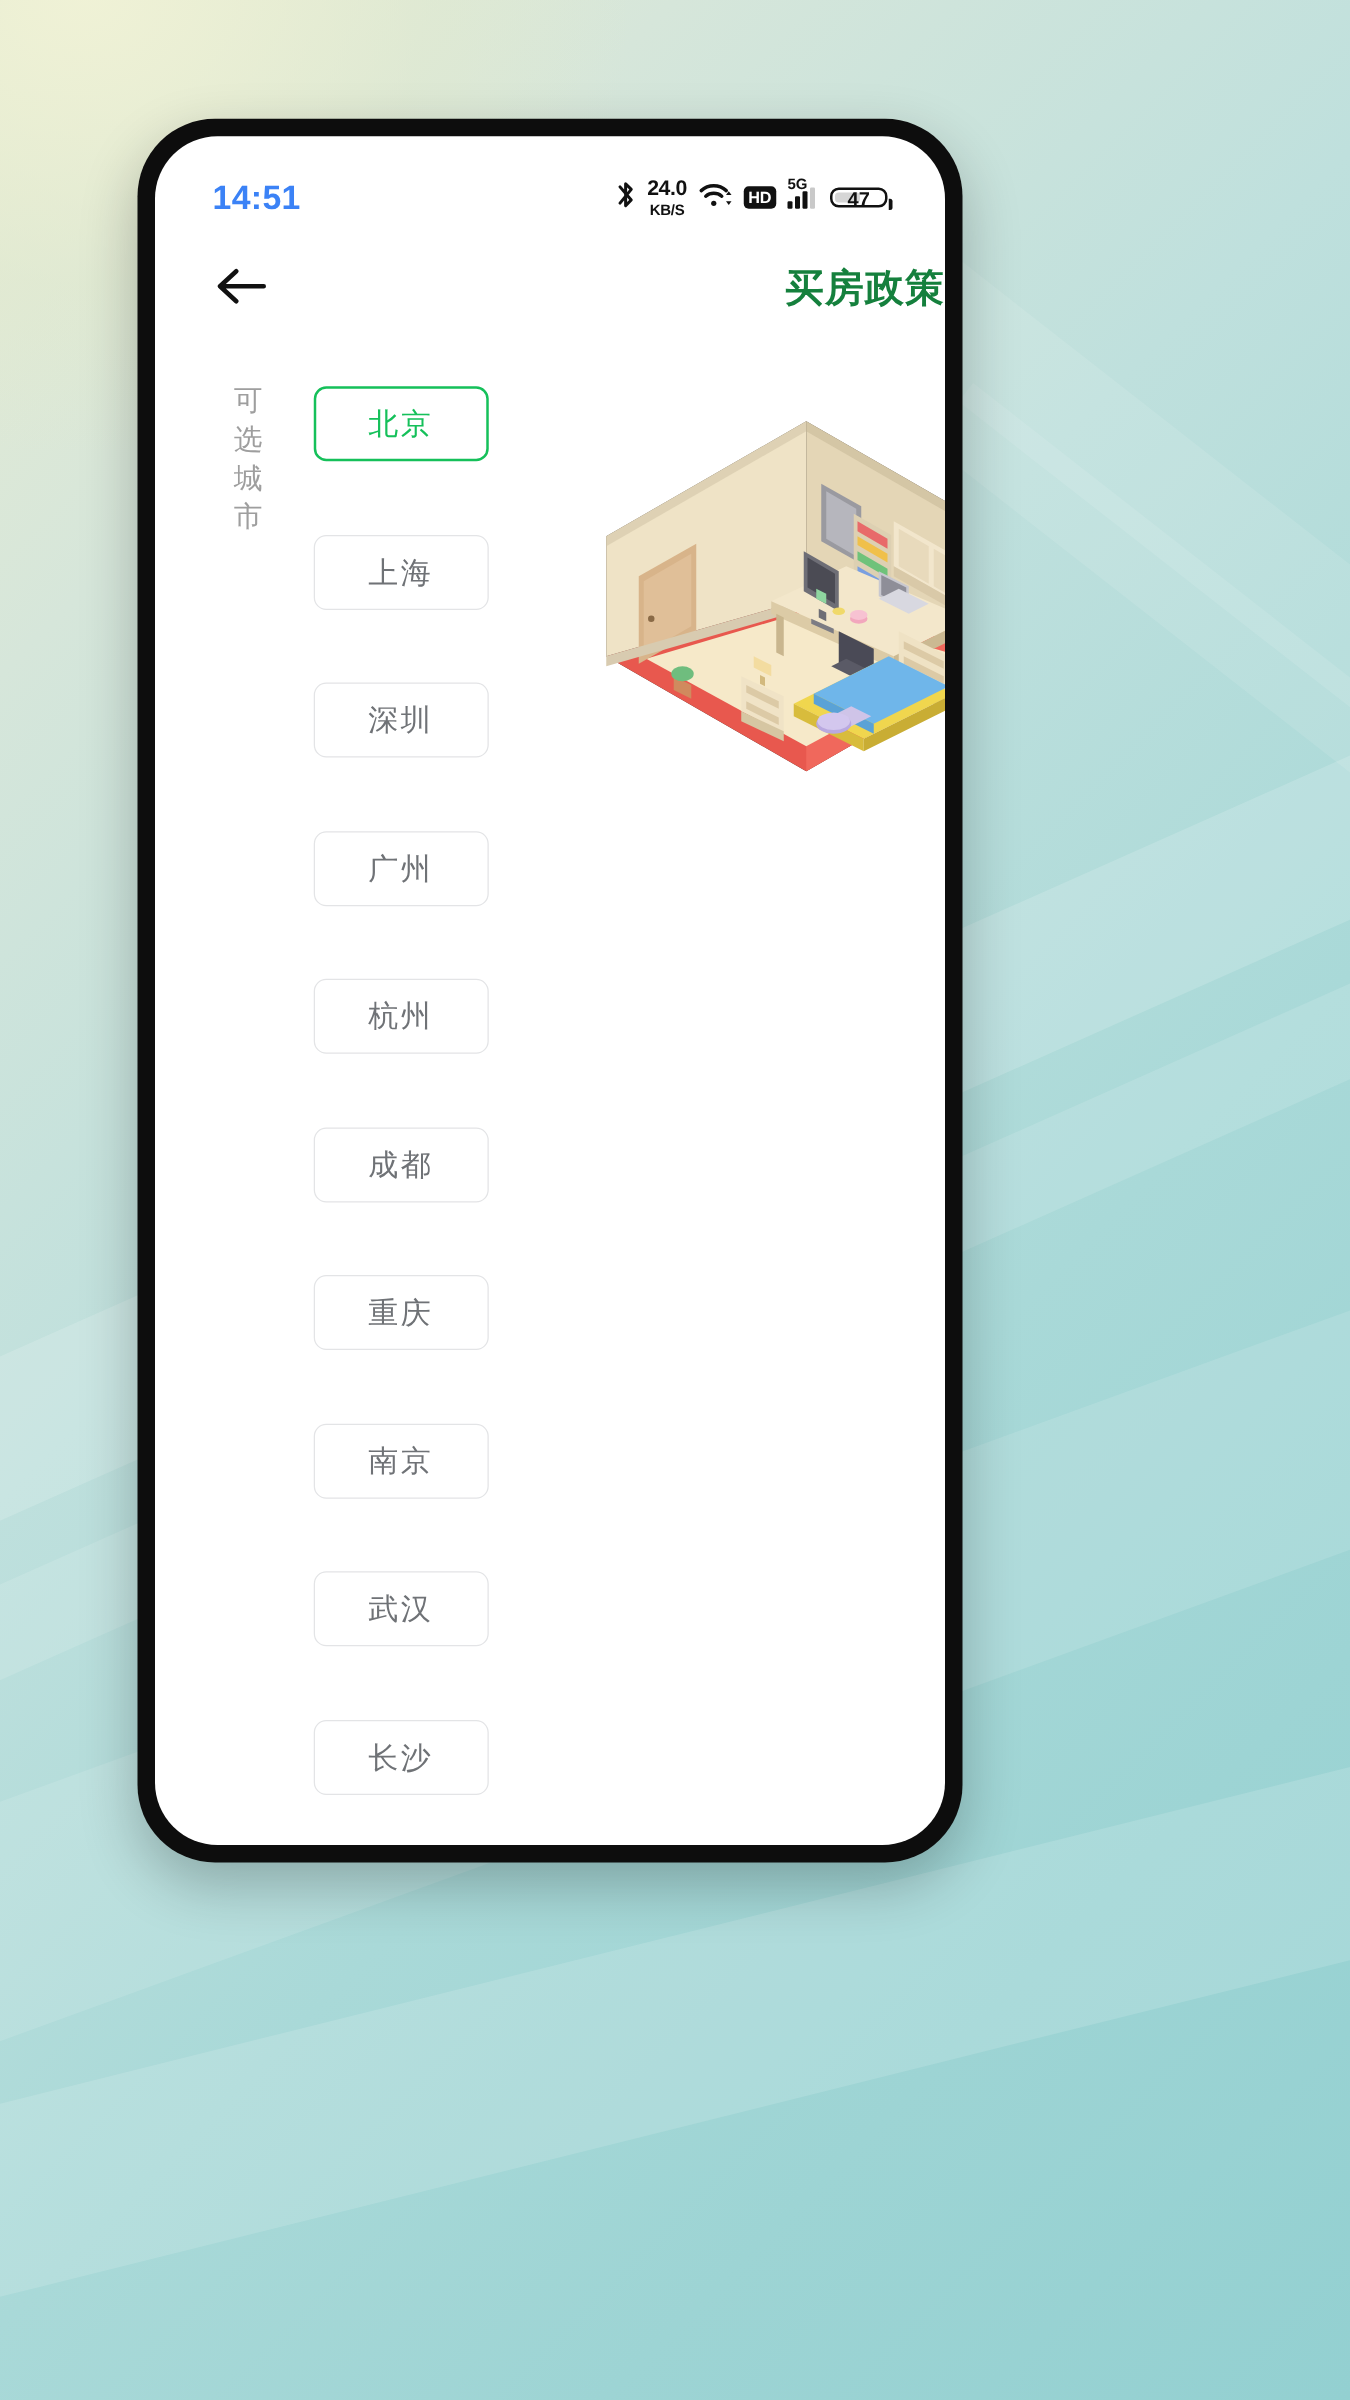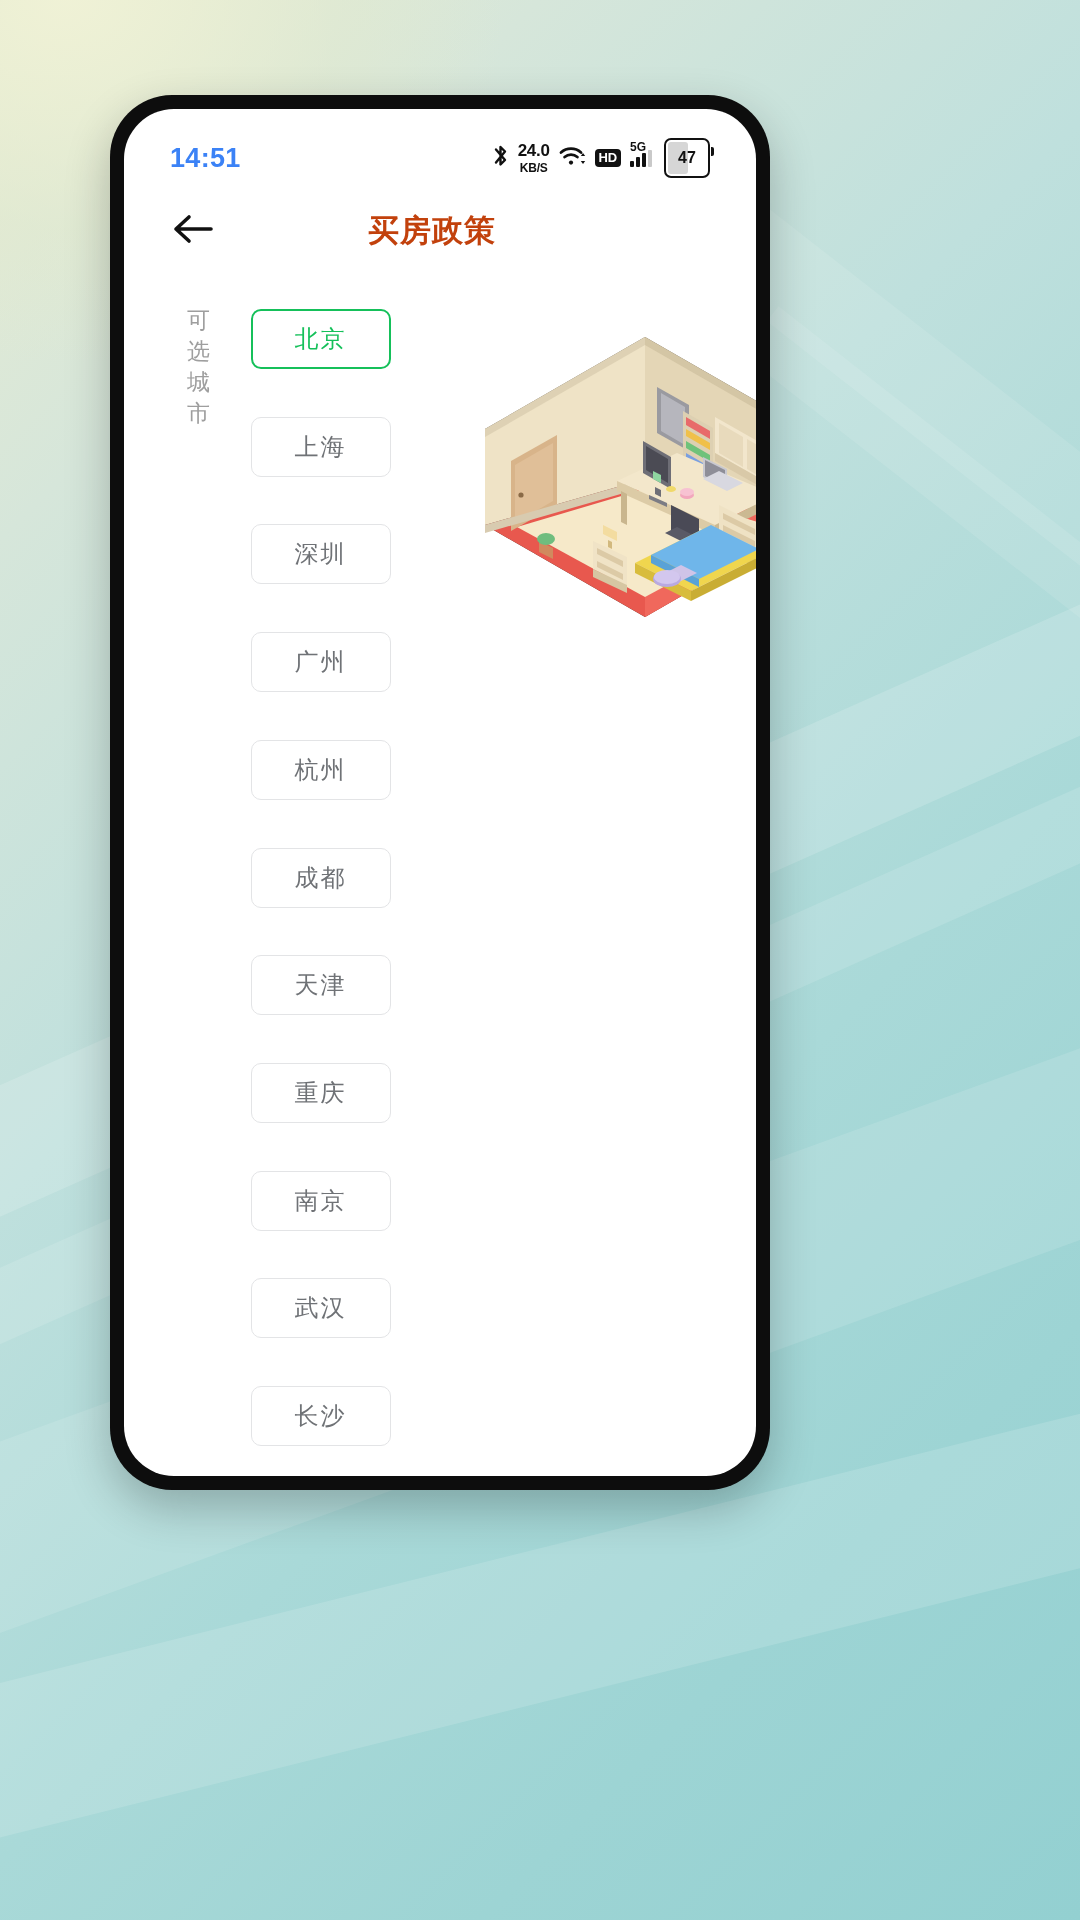--- a/index.html
+++ b/index.html
@@ -66,22 +66,22 @@
   }
   .sig { display: flex; align-items: flex-end; gap: 2px; height: 17px; }
   .sig i { display: block; width: 4px; background: #111; border-radius: 1px; }
   .sig i:nth-child(1) { height: 6px; }
   .sig i:nth-child(2) { height: 10px; }
   .sig i:nth-child(3) { height: 14px; }
   .sig i:nth-child(4) { height: 17px; background: #c9c9c9; }
   .sig-wrap { position: relative; display: flex; }
   .sig-g { position: absolute; top: -9px; left: 0; font-size: 12px; font-weight: 700; color: #111; line-height: 1; }
   .battery {
-    width: 46px; height: 40px; border: 2.5px solid #111; border-radius: 7px;
-    display: flex; align-items: center; justify-content: center; position: relative;
+    width: 46px; height: 16px; border: 2.5px solid #111; border-radius: 7px;
+    display: flex; align-items: flex-start; justify-content: center; position: relative;
     margin-left: 3px;
   }
   .battery::after {
     content: ""; position: absolute; right: -6px; top: 7px;
     width: 3.5px; height: 9px; background: #111; border-radius: 0 2px 2px 0;
   }
   .battery-fill {
     position: absolute; left: 2px; top: 2px; bottom: 2px; width: 50%;
     background: #d6d6d6; border-radius: 3px;
   }
@@ -92,22 +92,22 @@
     height: 92px; flex: none;
     display: flex; align-items: center;
     padding: 0 40px;
     position: relative;
   }
   .back-btn {
     width: 58px; height: 58px; display: flex; align-items: center; justify-content: center;
     cursor: pointer; z-index: 2;
   }
   .appbar-title {
-    position: absolute; left: 0; right: 16px; text-align: center;
-    font-size: 31px; font-weight: 700; color: #c2410c; letter-spacing: 1px;
+    position: absolute; left: 0; right: 0; text-align: right;
+    font-size: 31px; font-weight: 700; color: #15803d; letter-spacing: 1px;
     pointer-events: none;
   }
 
   
   .content { flex: 1; overflow: hidden; display: flex; flex-direction: row; padding-left: 21px; }
 
   .section-label {
     font-size: 23px; color: #9e9e9e; padding: 28px 0 16px 42px; letter-spacing: .5px;
   }
 
@@ -227,23 +227,20 @@
           <div class="chip">
             <span>广州</span>
           </div>
           <div class="chip">
             <span>杭州</span>
           </div>
           <div class="chip">
             <span>成都</span>
           </div>
           <div class="chip">
-            <span>天津</span>
-          </div>
-          <div class="chip">
             <span>重庆</span>
           </div>
           <div class="chip">
             <span>南京</span>
           </div>
           <div class="chip">
             <span>武汉</span>
           </div>
           <div class="chip">
             <span>长沙</span>

